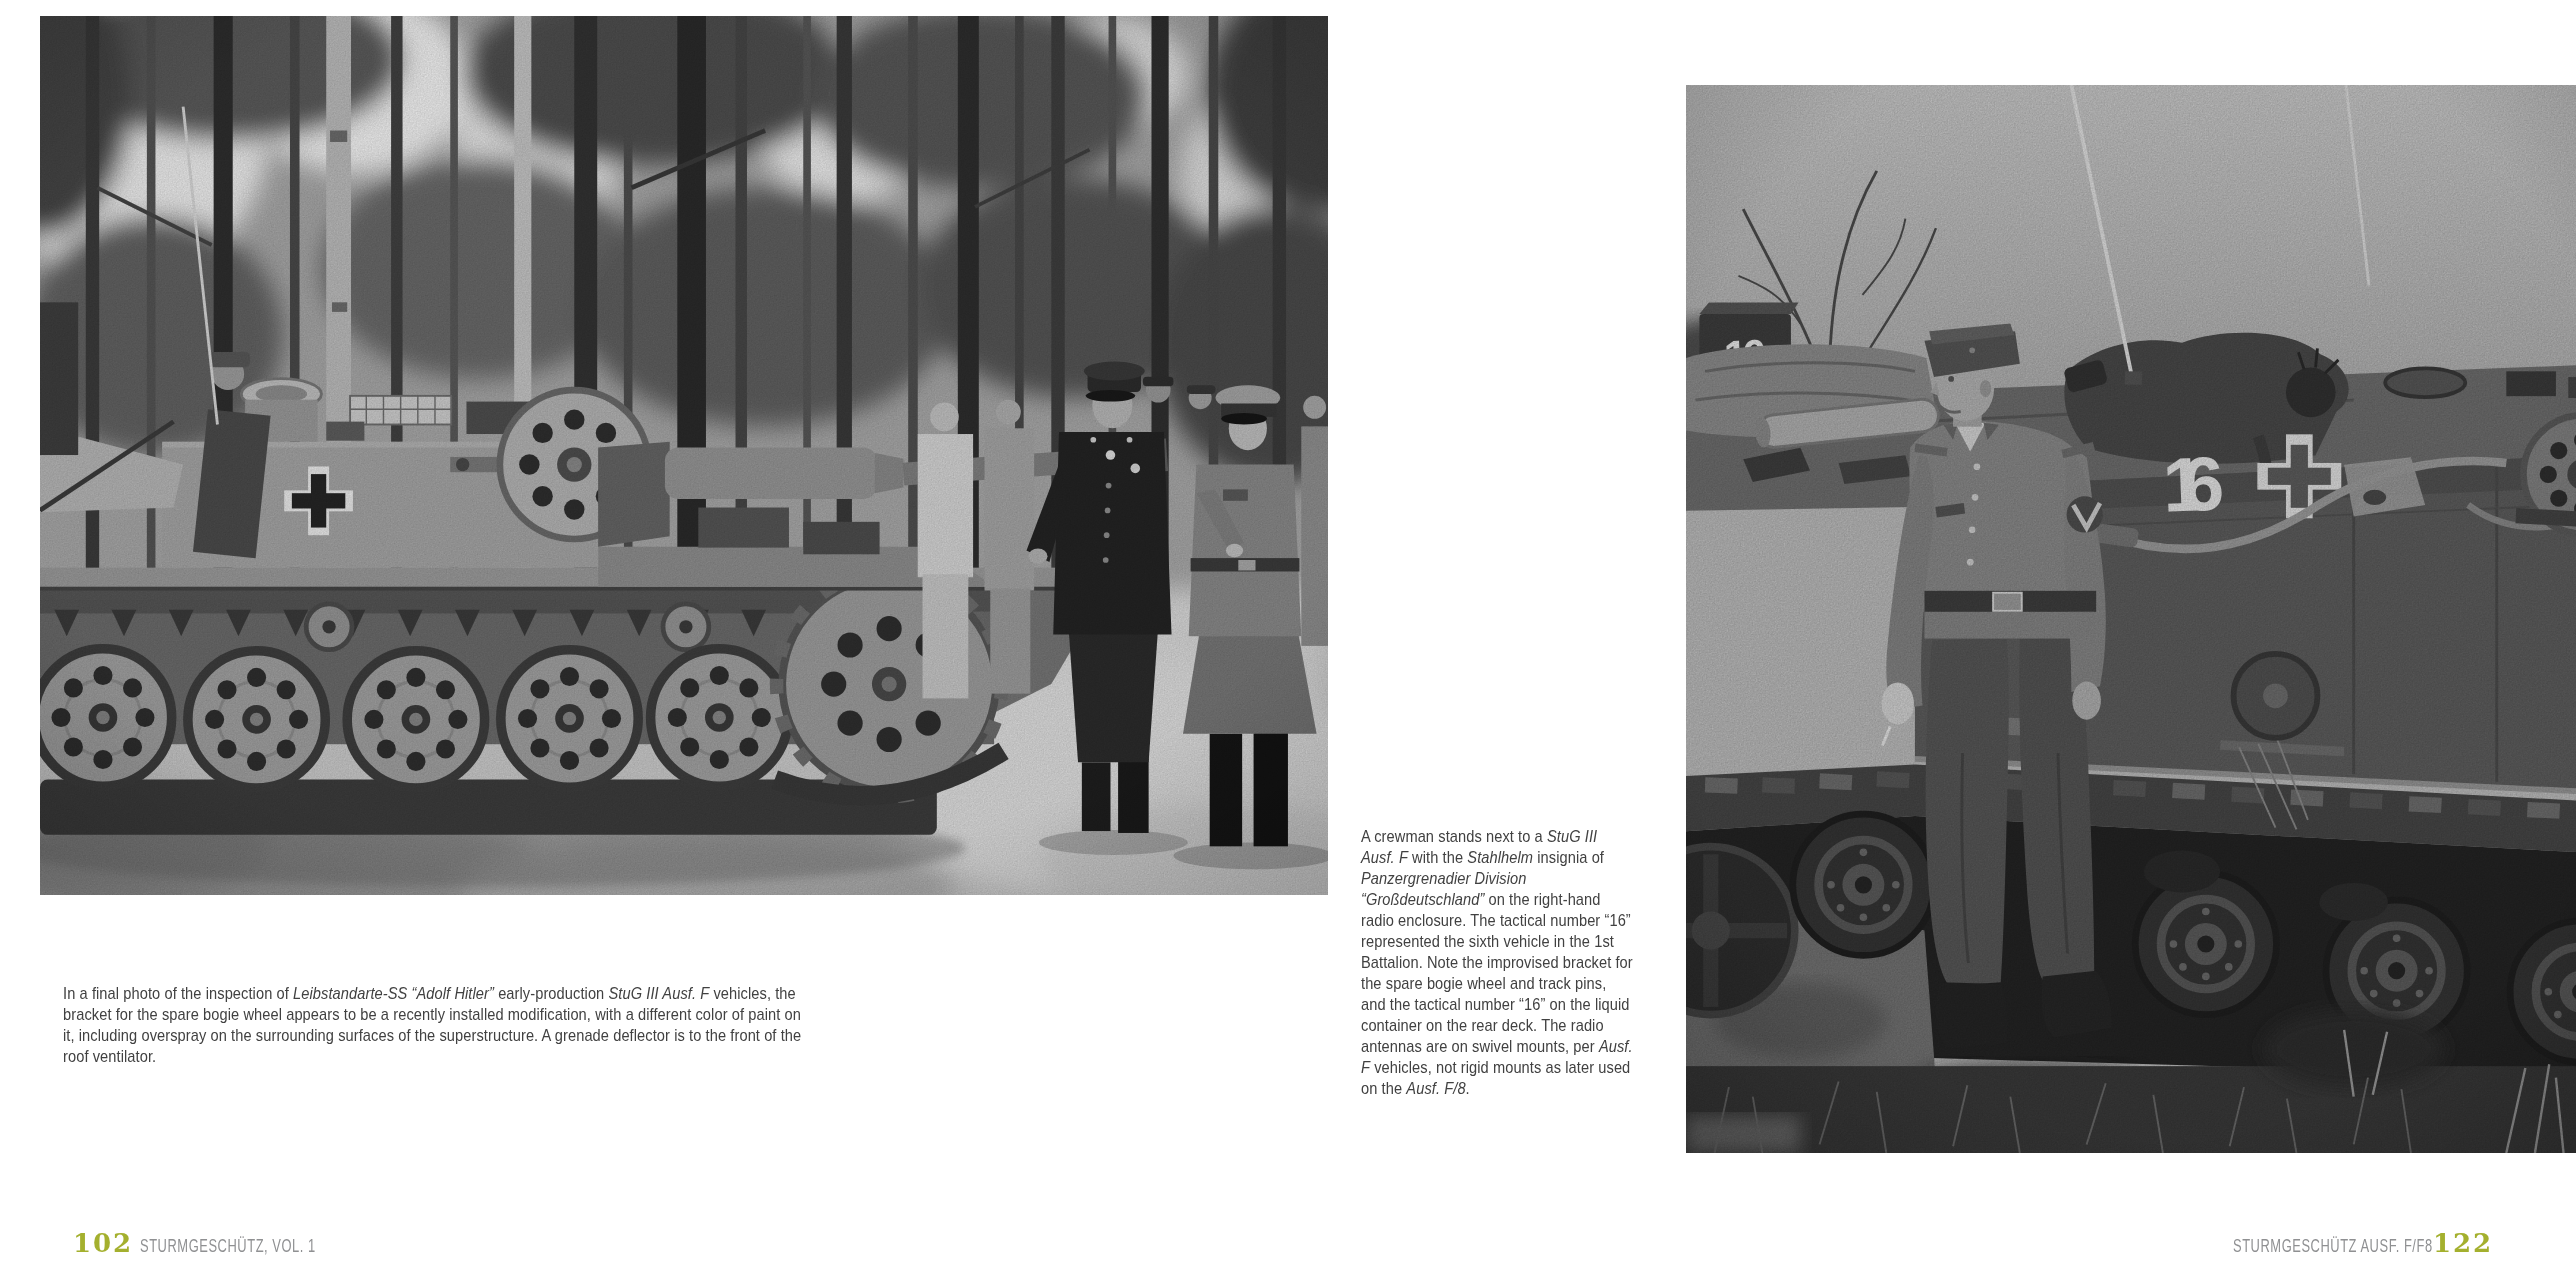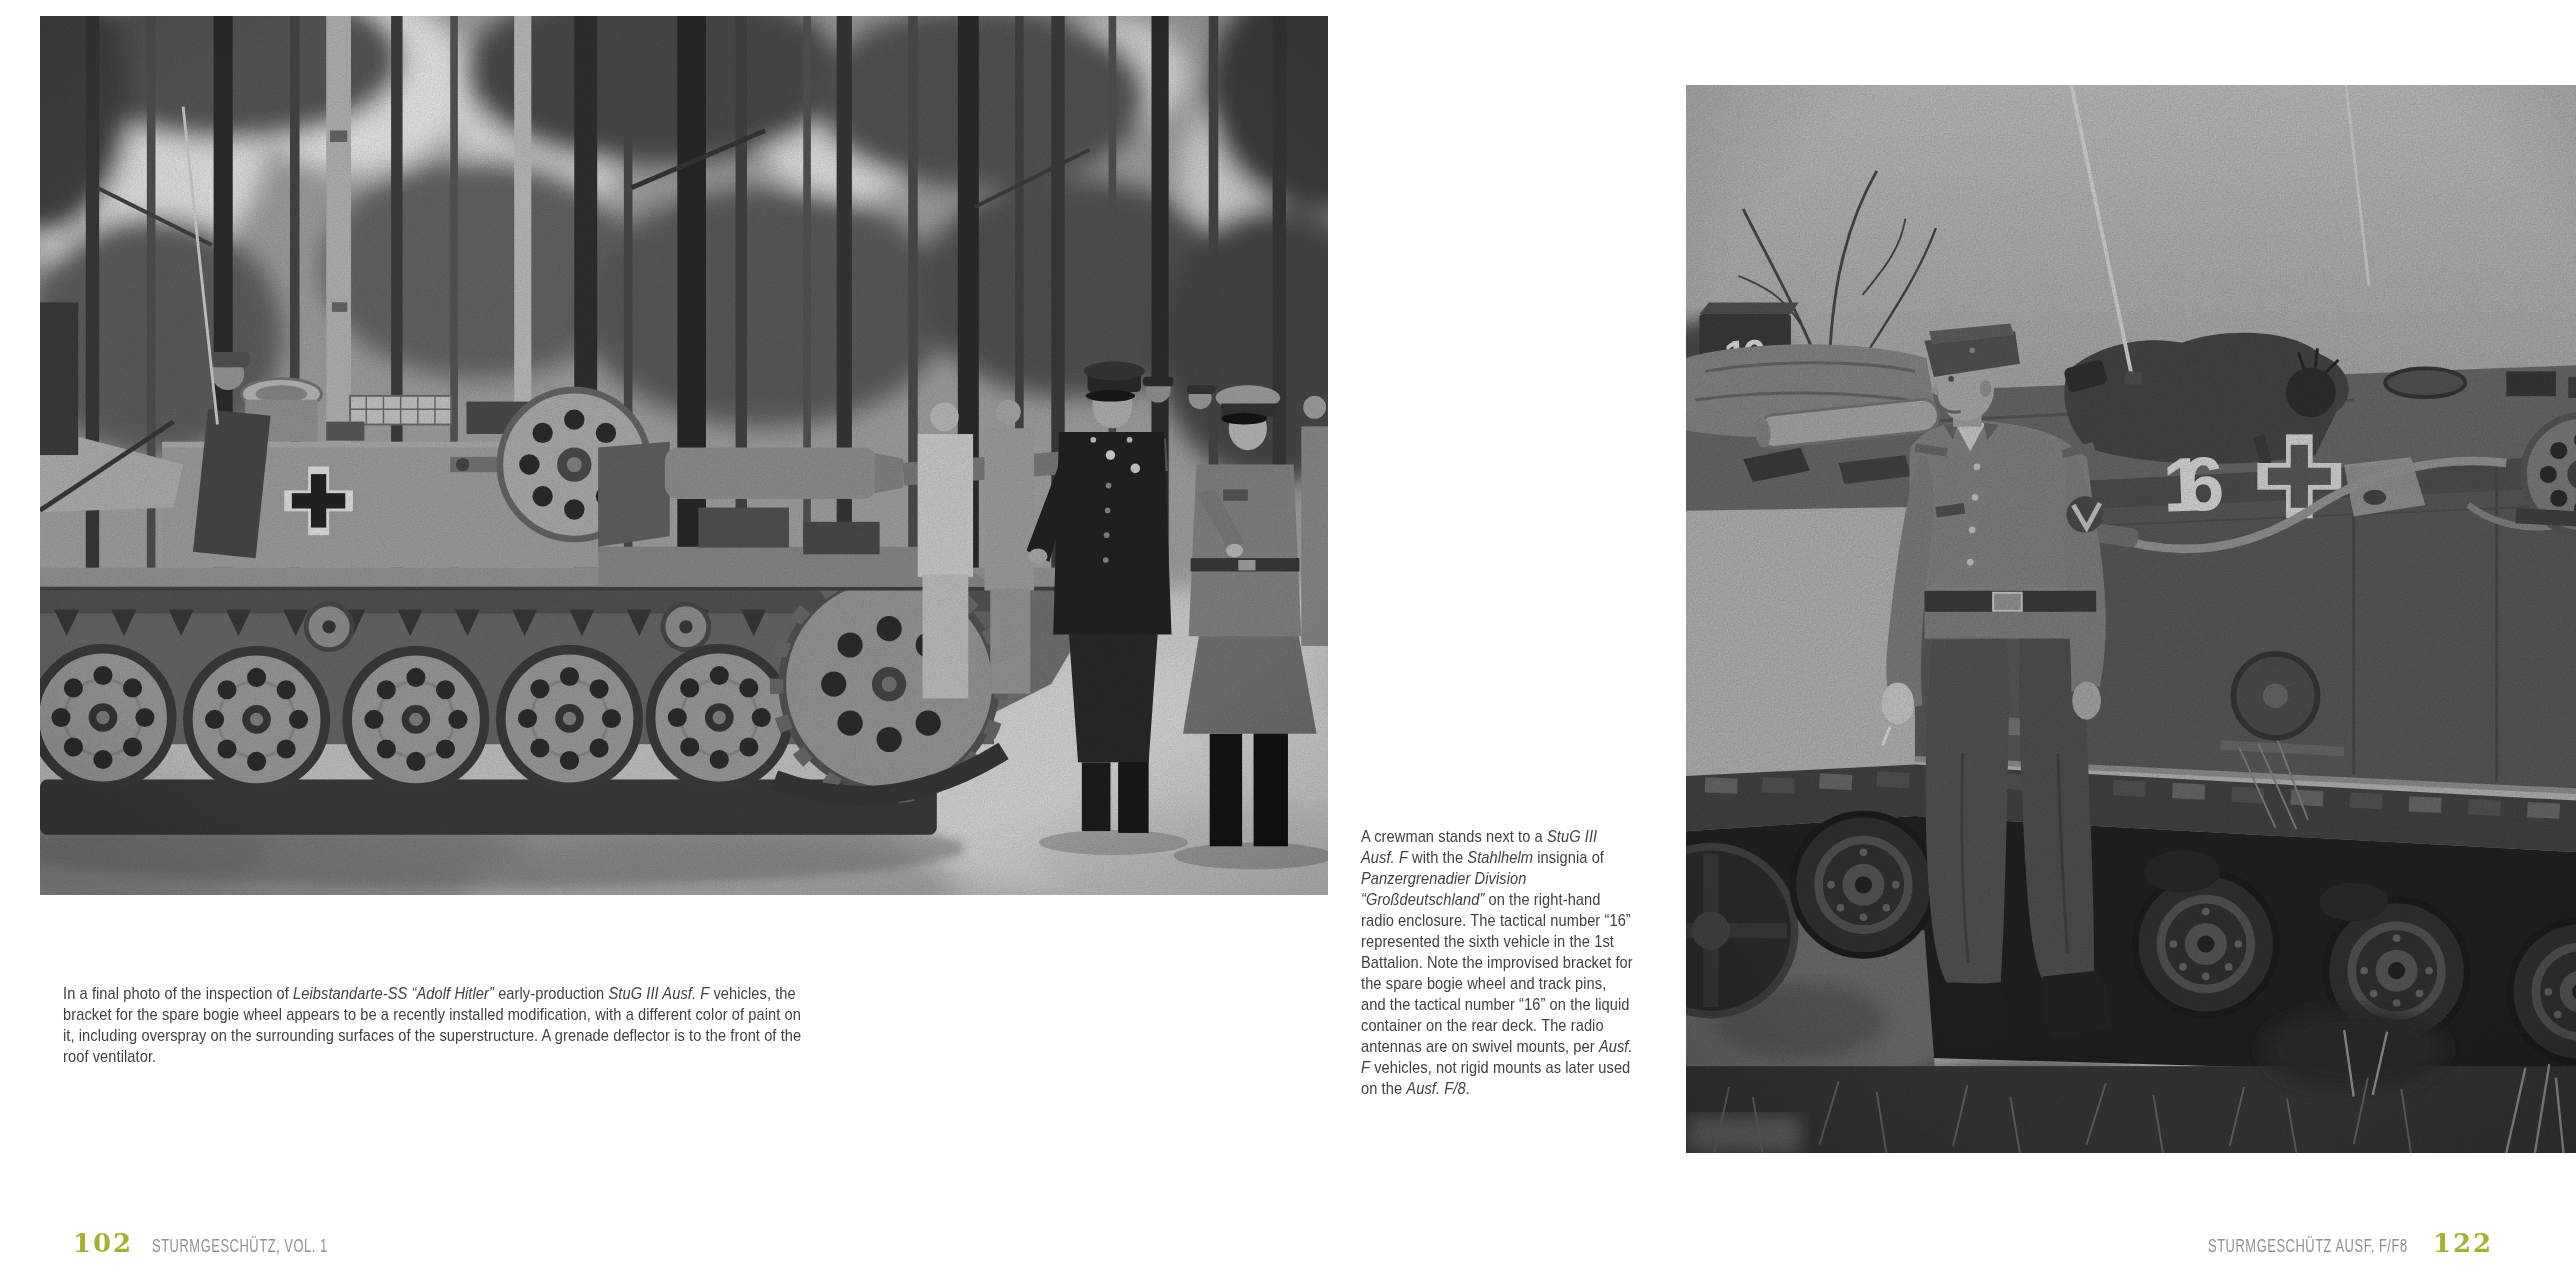--- a/index.html
+++ b/index.html
@@ -13,22 +13,22 @@
   .photo-right { left: 1646px; top: 69px; width: 930px; height: 1068px; }
   .caption {
     position: absolute; margin: 0; color: #414141;
     font-size: 17px; line-height: 21px; letter-spacing: 0.1px;
     transform: scaleX(0.86); transform-origin: 0 0;
   }
   .caption i { font-style: italic; }
   .caption-left  { left: 63px; top: 983px; width: 863px; }
   .caption-right { left: 1361px; top: 826px; width: 317px; }
   .footer { position: absolute; top: 1228px; display: flex; align-items: baseline; }
-  .footer-left  { left: 73px; gap: 19px; }
-  .footer-right { right: 83px; gap: 25px; }
+  .footer-left  { left: 73px; gap: 7px; }
+  .footer-right { right: 83px; }
   .pagenum {
     font-family: "DejaVu Serif", serif; font-weight: bold;
     font-size: 26px; color: #a4b02e; letter-spacing: 1.9px;
   }
   .runhead {
     font-size: 19px; color: #8f9092; letter-spacing: 0.8px; white-space: nowrap;
   }
   .runhead-left  { transform: scaleX(0.68); transform-origin: 0 60%; }
   .runhead-right { transform: scaleX(0.68); transform-origin: 100% 60%; }
 </style>

